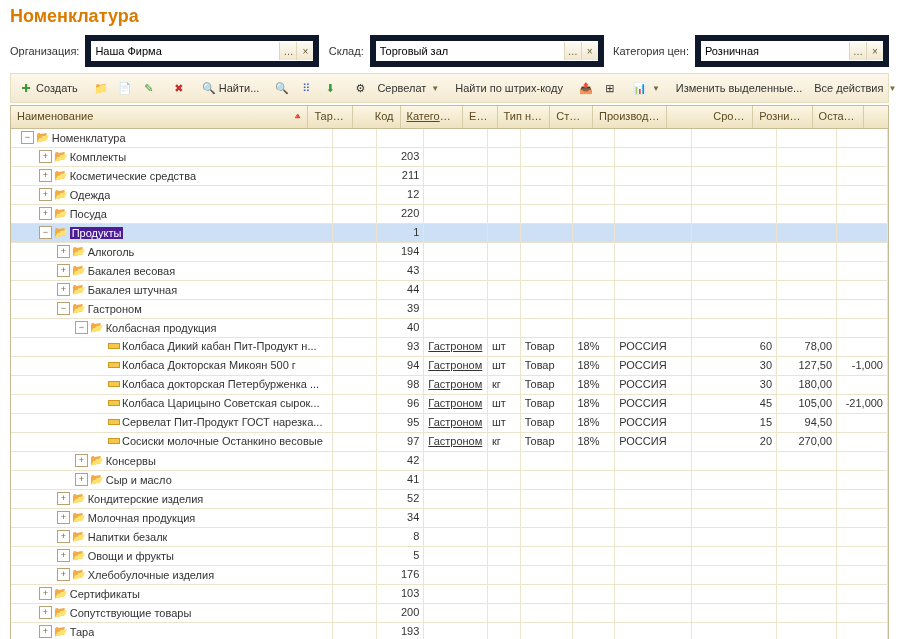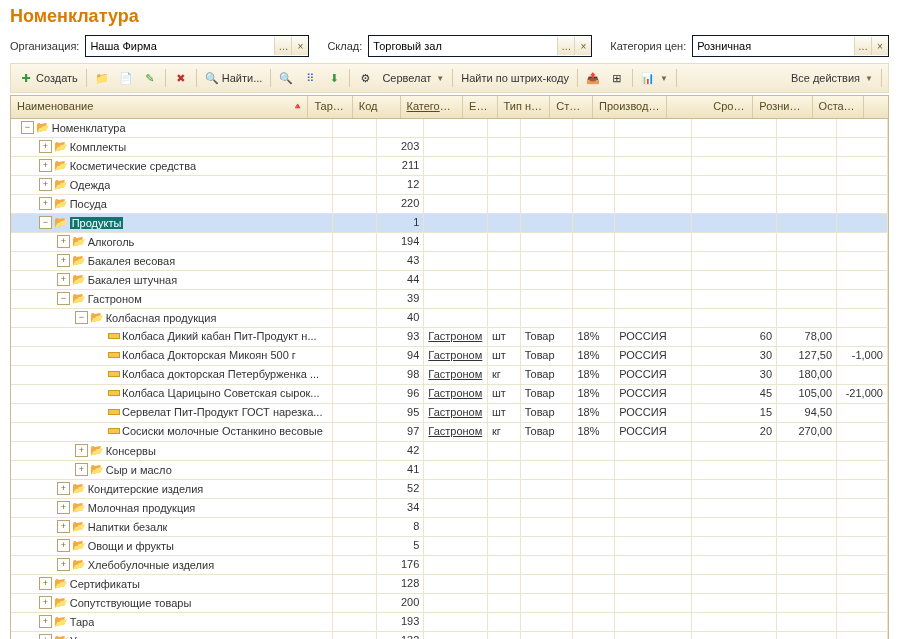--- a/index.html
+++ b/index.html
@@ -29,21 +29,21 @@
   margin-bottom: 6px;
 }
 .filters label {
   margin-right: 2px;
   white-space: nowrap;
 }
 .inputwrap {
   display: flex;
   align-items: center;
   height: 20px;
-  border: 1px solid #0f172a;
+  border: 6px solid #0f172a;
   background: #fff;
 }
 .inputwrap input {
   border: none;
   outline: none;
   font-size: 11px;
   padding: 2px 4px;
   height: 14px;
 }
 .inputbtn {
@@ -204,21 +204,21 @@
   height: 4px;
   background: #f5c84b;
   border: 1px solid #cc9a20;
   flex-shrink: 0;
 }
 .label {
   overflow: hidden;
   text-overflow: ellipsis;
 }
 .label.sel {
-  background: #0f766e;
+  background: #4c1d95;
   color: #fff;
   padding: 0 2px;
 }
 
 .c-name { width: 344px; }
 .c-art  { width: 38px; }
 .c-kod  { width: 42px; text-align: right;}
 .c-kat  { width: 60px; text-decoration: underline; }
 .c-ed   { width: 26px; }
 .c-tip  { width: 48px; }
@@ -310,34 +310,37 @@
       </div>
   <div class="tbtn">
         <span class="ticon">⊞</span>
       </div>
   <div class="tsep"></div>
   <div class="tbtn">
     <span class="ticon" style="color:#c05050">📊</span>
     <span class="dd">▼</span>
   </div>
   <div class="tsep"></div>
+  <div class="tbtn">
+        <span>Изменить выделенные...</span>
+      </div>
   <div style="flex:1"></div>
   <div class="tbtn">
     <span>Все действия</span>
     <span class="dd">▼</span>
   </div>
   <div class="tsep"></div>
 
 </div>
 
 <div class="grid">
   <div class="ghead">
     <div class="gh c-name"><span>Наименование</span><span class="sort">🔺</span></div>
     <div class="gh c-art">Тара...</div>
-    <div class="gh c-kod" style="text-align:left">Код</div>
+    <div class="gh c-kod" style="text-align:right">Код</div>
     <div class="gh c-kat">Категория...</div>
     <div class="gh c-ed">Ед. ...</div>
     <div class="gh c-tip">Тип но...</div>
     <div class="gh c-stav">Став...</div>
     <div class="gh c-proiz">Производи...</div>
     <div class="gh c-srok" style="text-align:left">Срок ...</div>
     <div class="gh c-cena" style="text-align:left">Рознична...</div>
     <div class="gh c-ost" style="text-align:left">Остаток</div>
     <div class="gh scroll-gutter" style="border-right:none"></div>
   </div>
@@ -825,21 +828,21 @@
         <div class="grow">
           <div class="gc c-name">
             <div class="namecell">
               <span class="indent" style="width: 22px;"></span>
               <span class="expander">+</span>
               <span class="foldericon">📂</span>
               <span class="label">Сертификаты</span>
             </div>
           </div>
           <div class="gc c-art"></div>
-          <div class="gc c-kod num">128</div>
+          <div class="gc c-kod num">103</div>
           <div class="gc c-kat"></div>
           <div class="gc c-ed"></div>
           <div class="gc c-tip"></div>
           <div class="gc c-stav"></div>
           <div class="gc c-proiz"></div>
           <div class="gc c-srok num"></div>
           <div class="gc c-cena num"></div>
           <div class="gc c-ost num"></div>
         </div>
         <div class="grow">

